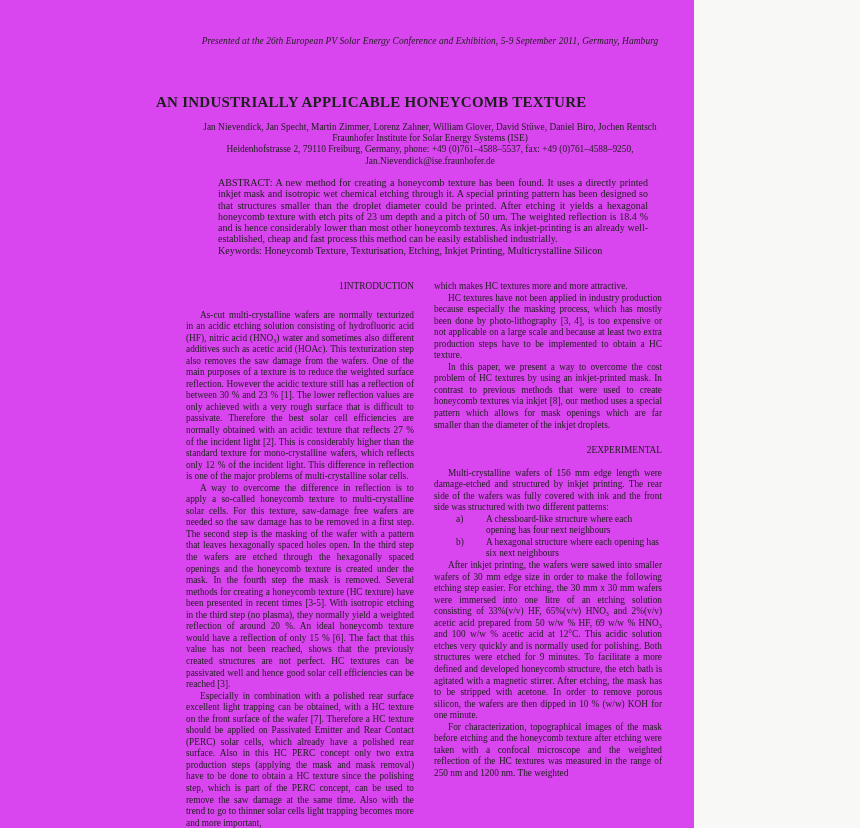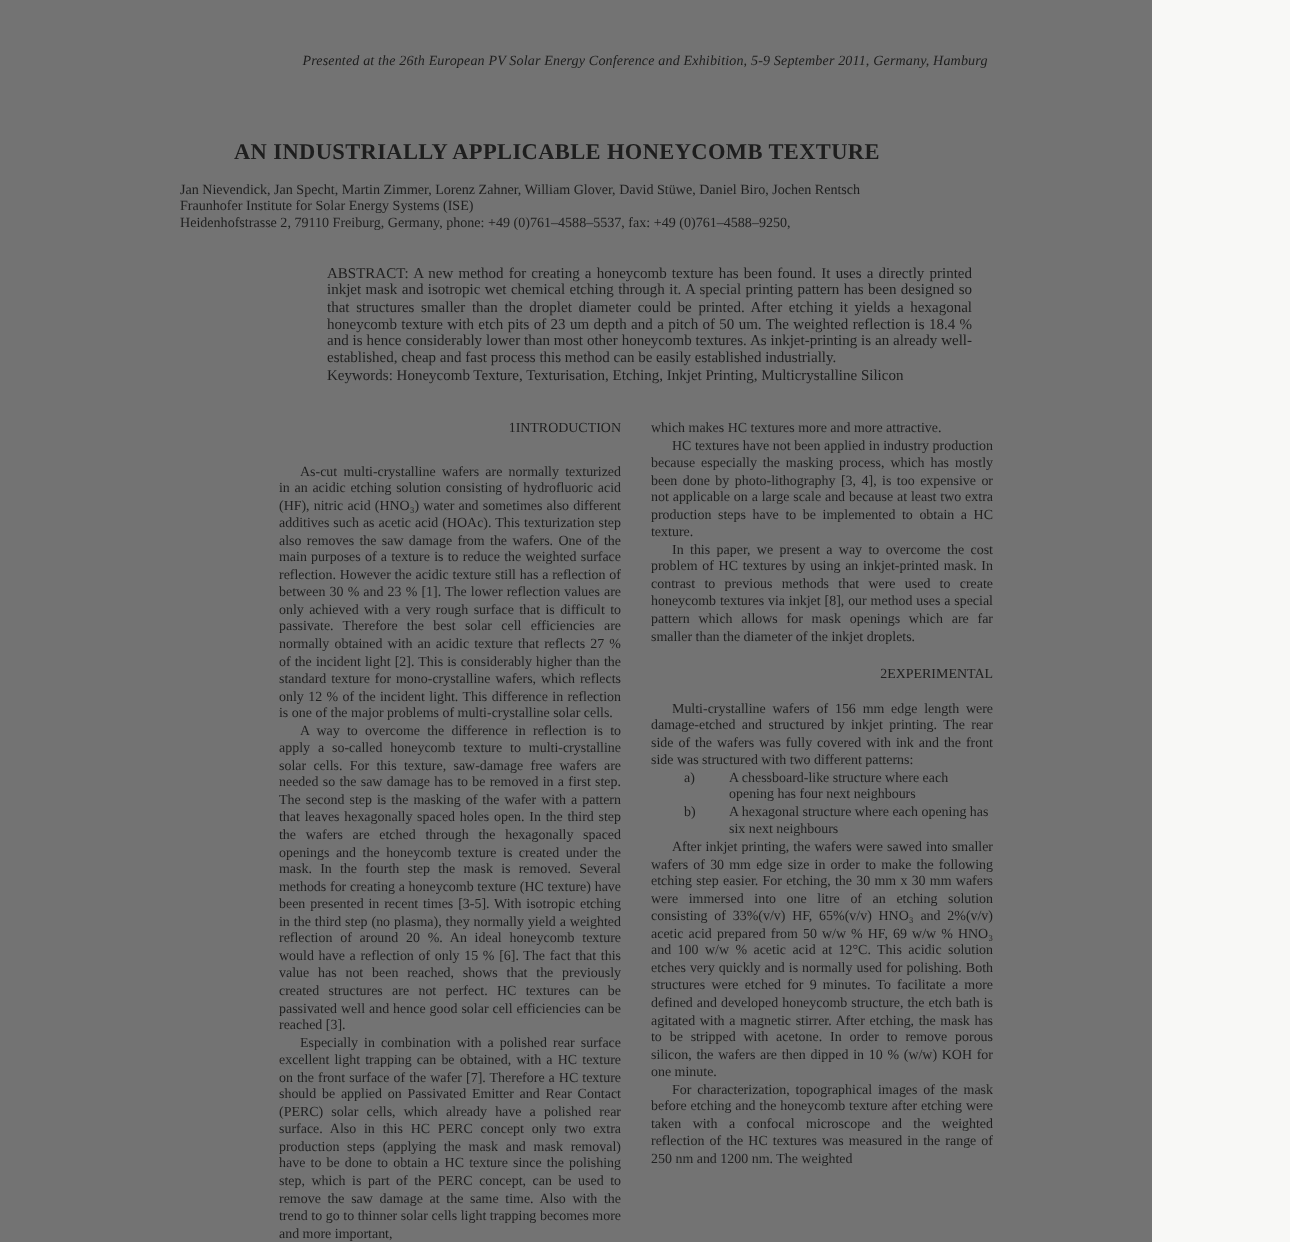--- a/index.html
+++ b/index.html
@@ -2,23 +2,23 @@
 <html><head>
 <meta charset="utf-8">
 <style>
   html, body {
     margin: 0;
     padding: 0;
     background: #f8f8f6;
   }
   .page {
     position: relative;
-    width: 768px;
+    width: 694px;
     height: 828px;
-    background: #737373;
+    background: #d946ef;
     overflow: hidden;
     font-family: "Liberation Serif", "DejaVu Serif", serif;
     color: #1e1e1e;
   }
   .conf-header {
     position: absolute;
     top: 36px;
     left: 140px;
     width: 580px;
     text-align: center;
@@ -35,21 +35,21 @@
     font-size: 15px;
     font-weight: bold;
     letter-spacing: 0.25px;
     margin: 0;
   }
   .author-block {
     position: absolute;
     top: 122px;
     left: 120px;
     width: 620px;
-    text-align: left;
+    text-align: center;
     font-size: 9.4px;
     line-height: 11.2px;
   }
   .abstract-block {
     position: absolute;
     top: 177px;
     left: 218px;
     width: 430px;
     font-size: 10px;
     line-height: 11.3px;
@@ -101,20 +101,21 @@
 <div class="page">
 
   <div class="conf-header">Presented at the 26th European PV Solar Energy Conference and Exhibition, 5-9 September 2011, Germany, Hamburg</div>
 
   <h1 class="paper-title">AN INDUSTRIALLY APPLICABLE HONEYCOMB TEXTURE</h1>
 
   <div class="author-block">
     <div>Jan Nievendick, Jan Specht, Martin Zimmer, Lorenz Zahner, William Glover, David Stüwe, Daniel Biro, Jochen Rentsch</div>
     <div>Fraunhofer Institute for Solar Energy Systems (ISE)</div>
     <div>Heidenhofstrasse 2, 79110 Freiburg, Germany, phone: +49 (0)761–4588–5537, fax: +49 (0)761–4588–9250,</div>
+    <div>Jan.Nievendick@ise.fraunhofer.de</div>
   </div>
 
   <div class="abstract-block">
     <div class="abs-text">ABSTRACT: A new method for creating a honeycomb texture has been found. It uses a directly printed inkjet mask and isotropic wet chemical etching through it. A special printing pattern has been designed so that structures smaller than the droplet diameter could be printed. After etching it yields a hexagonal honeycomb texture with etch pits of 23 um depth and a pitch of 50 um. The weighted reflection is 18.4 % and is hence considerably lower than most other honeycomb textures. As inkjet-printing is an already well-established, cheap and fast process this method can be easily established industrially.</div>
     <div>Keywords: Honeycomb Texture, Texturisation, Etching, Inkjet Printing, Multicrystalline Silicon</div>
   </div>
 
   <div class="columns">
 
     <div class="col">

